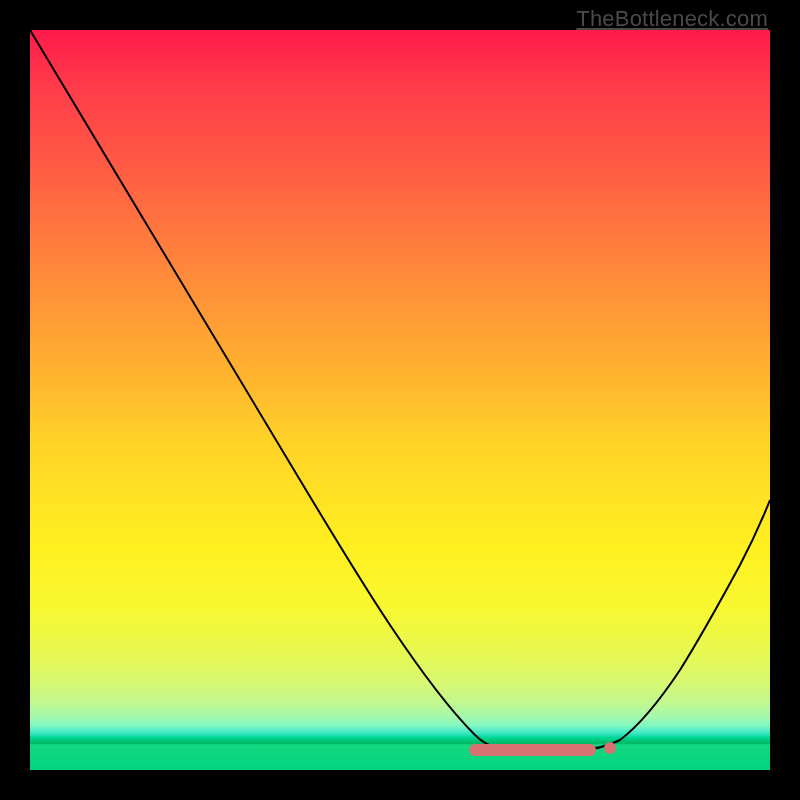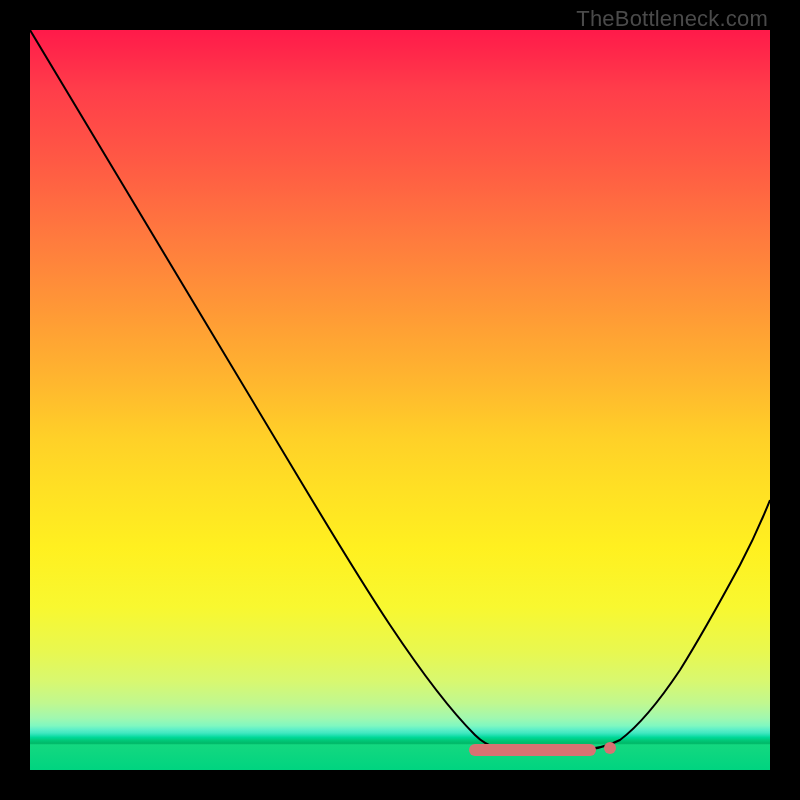--- a/index.html
+++ b/index.html
@@ -53,20 +53,21 @@
   }
   .watermark {
     position: absolute;
     top: 6px;
     right: 32px;
     color: #4a4a4a;
     font-size: 22px;
     font-weight: 500;
     letter-spacing: 0.2px;
     z-index: 10;
+    text-decoration: underline;
   }
   svg {
     position: absolute;
     left: 30px;
     top: 30px;
     width: 740px;
     height: 740px;
     z-index: 5;
   }
   .curve {

